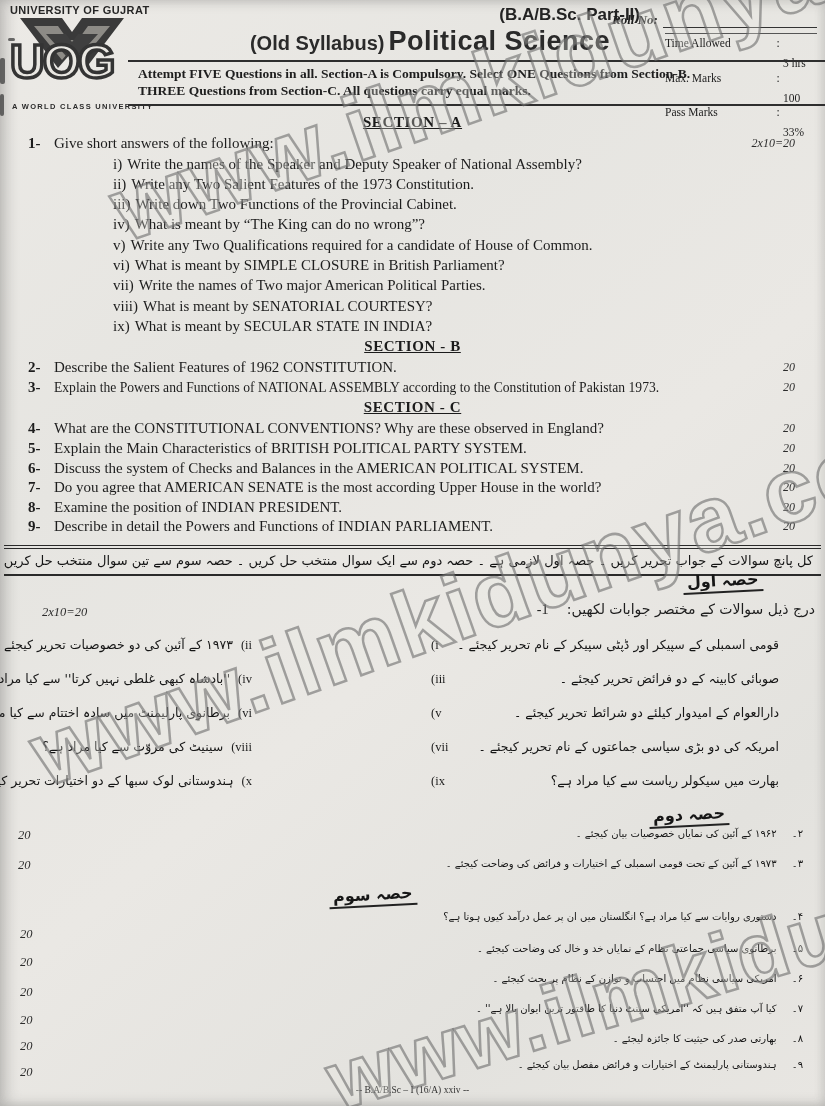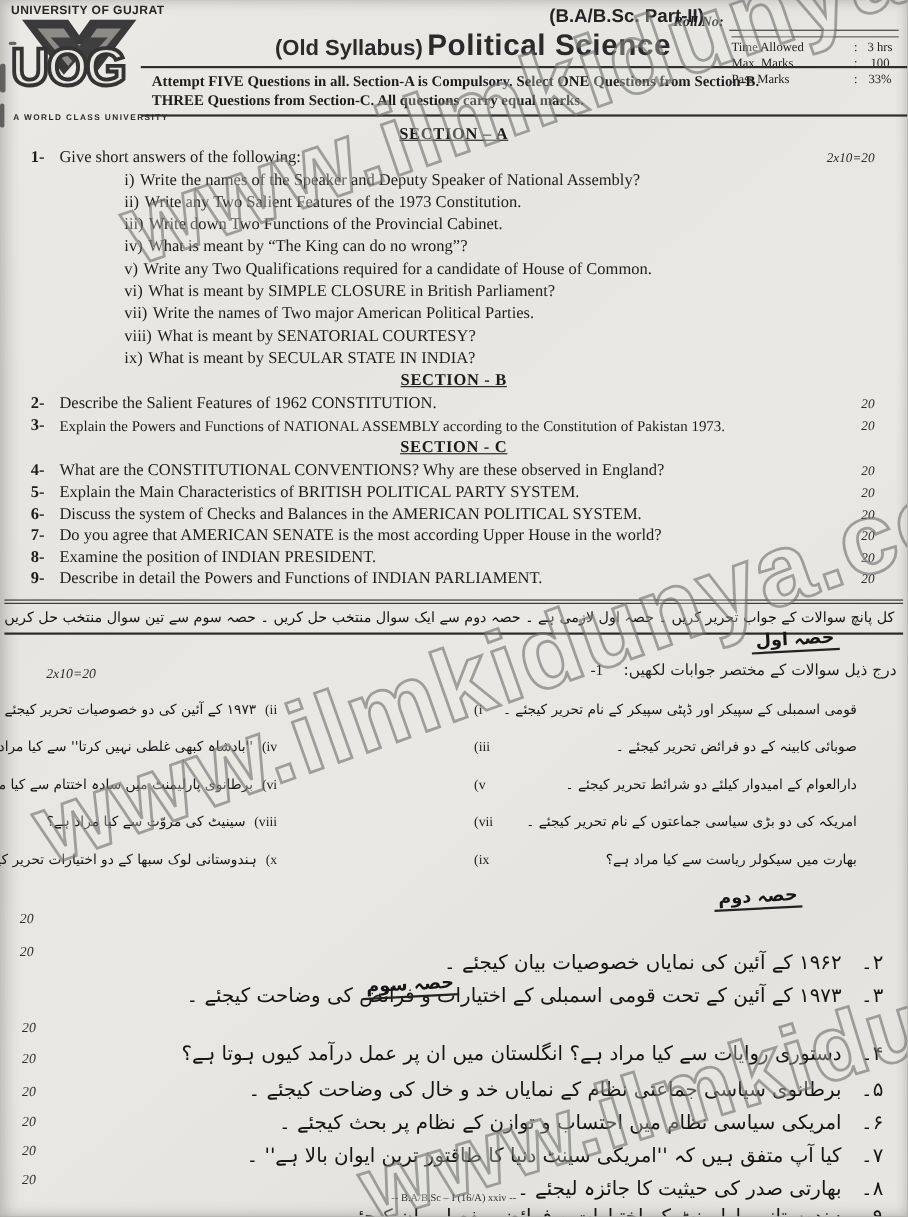--- a/index.html
+++ b/index.html
@@ -28,21 +28,21 @@
   .syllabus { font:bold 20px "Liberation Sans",sans-serif; }
   .subject  { font:bold 27px "Liberation Sans",sans-serif; letter-spacing:.5px; }
   .roll { position:absolute; right:8px; top:12px; width:205px; display:flex; align-items:flex-end;
     font:bold italic 13px "Liberation Serif",serif; }
   .roll .line { flex:1; border-bottom:1.5px solid #333; margin-left:5px; height:14px; }
   .marksbox { position:absolute; right:8px; top:33px; width:152px; border-top:1px solid #555;
     font:11.5px "Liberation Serif",serif; padding-top:2px; color:#222; }
   .mrow { display:flex; line-height:14.5px; }
   .mrow .ml { flex:1; }
   .mrow .mc { width:10px; text-align:center; }
-  .mrow .mv { width:34px; text-align:center; }
+  .mrow .mv { width:34px; text-align:left;margin-top:20px; }
   .instr { position:absolute; left:128px; top:60px; right:0;
     border-top:2px solid #2e2e2e; border-bottom:2px solid #2e2e2e;
     padding:3px 22px 5px 10px; font:600 13.5px "Liberation Serif",serif; line-height:17px; color:#1e1e1e;}
   .smudge { position:absolute; background:#3d3d3d; border-radius:2px; opacity:.75; }
   
   .en { position:absolute; top:112px; left:0; right:0; }
   .sec-h { text-align:center; font:bold 15px "Liberation Serif",serif; letter-spacing:.6px;
     text-decoration:underline; margin:2px 0 3px; color:#1b1b1b; }
   .q { display:flex; padding:0 30px 0 28px; font-size:15px; line-height:19.6px; }
   .q .no { width:26px; font-weight:bold; }
@@ -62,21 +62,21 @@
   .uq1 { position:absolute; top:56px; right:10px; direction:rtl; font-size:14px; white-space:nowrap; }
   .uq1 .num { direction:ltr; unicode-bidi:isolate; margin-right:14px; font-family:"Liberation Serif",serif; font-size:14px; }
   .mk-left { position:absolute; font:italic 12.5px "Liberation Serif",serif; color:#2c2c2c; }
   .urow { position:absolute; left:0; right:0; height:30px; }
   .rt { position:absolute; right:46px; width:356px; display:flex; direction:rtl;
     justify-content:space-between; align-items:baseline; white-space:nowrap; }
   .lt { position:absolute; left:8px;  width:252px; display:flex; direction:rtl;
     justify-content:flex-start; align-items:baseline; white-space:nowrap; }
   .unum { direction:ltr; unicode-bidi:isolate; font-size:12.5px; margin:0 8px; font-family:"Liberation Serif",serif; }
   .utx { font-size:12.5px; color:#161616; }
-  .uq { position:absolute; right:22px; direction:rtl; white-space:nowrap; font-size:18px; color:#151515;margin-top:36px; }
+  .uq { position:absolute; right:22px; direction:rtl; white-space:nowrap; font-size:10px; color:#151515; }
   .uq .uno { margin-left:12px; }
   .footer { position:absolute; left:0; right:0; top:540px; text-align:center;
     font:9.5px "Liberation Serif",serif; color:#333; }
   
   .wm { position:absolute; white-space:nowrap; pointer-events:none; z-index:9;
     font:bold 92px "Liberation Sans",sans-serif; letter-spacing:2px;
     color:rgba(236,234,230,.30); -webkit-text-stroke:2.5px rgba(104,104,104,.58);
     transform-origin:0 50%; }
   .wm1 { left:115px; top:160px; transform:rotate(-19deg); }
   .wm2 { left:35px;  top:705px; transform:rotate(-19.5deg); }

